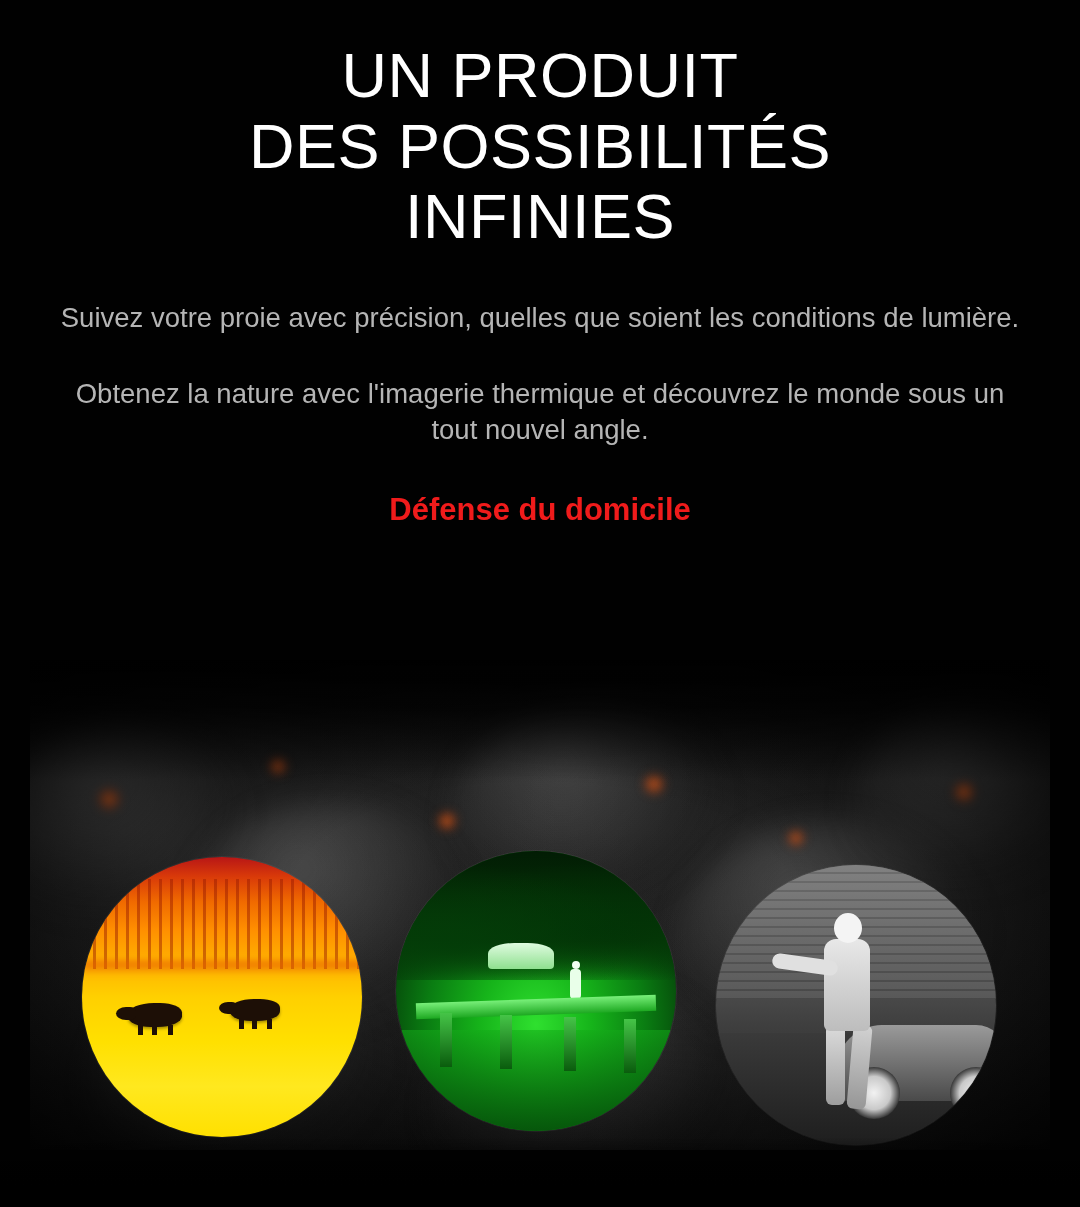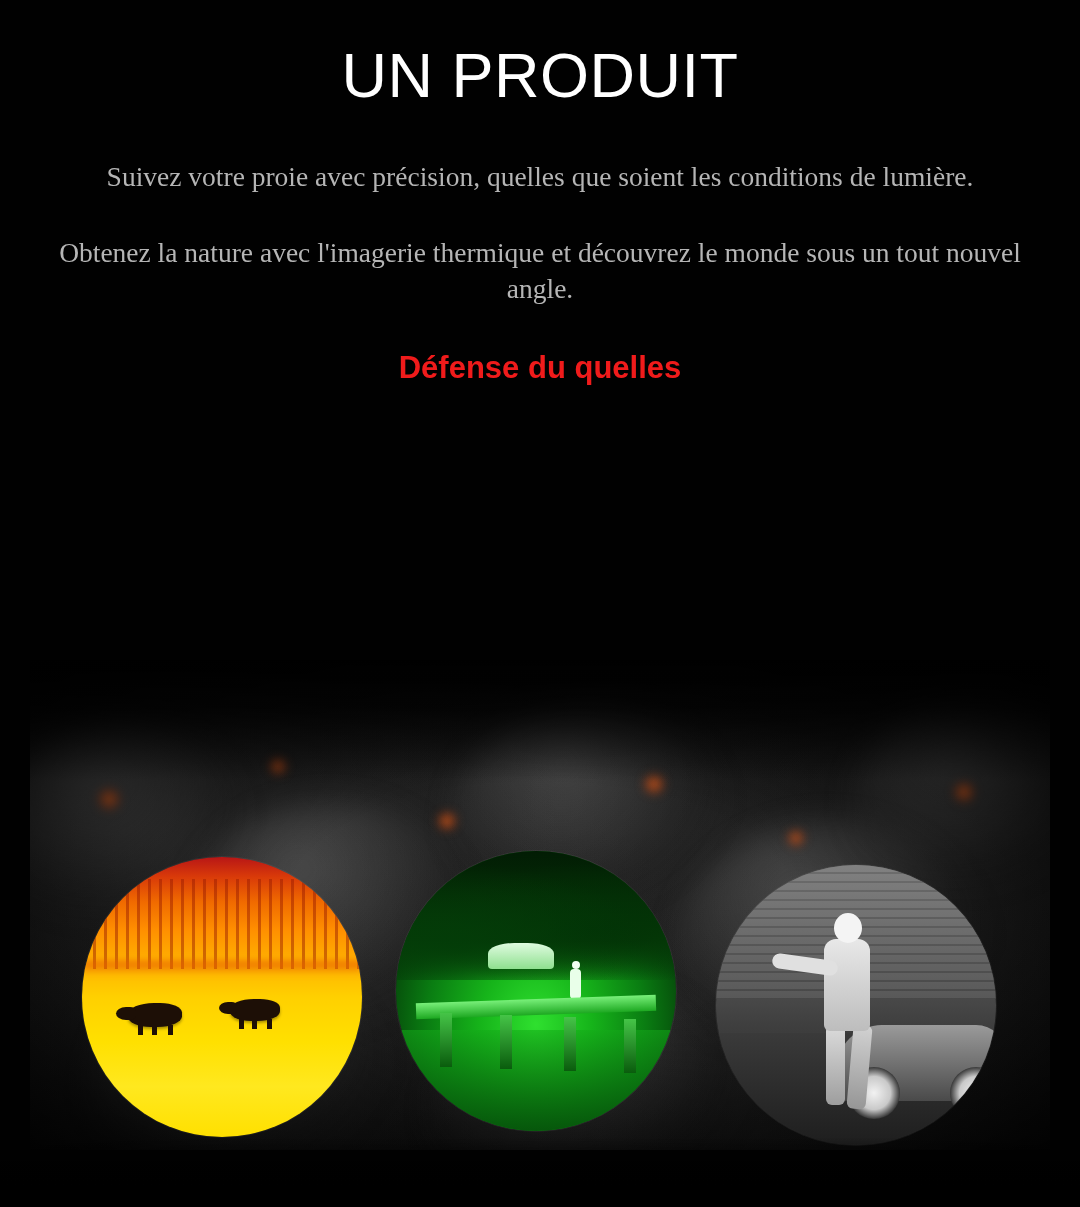--- a/index.html
+++ b/index.html
@@ -93,21 +93,20 @@
     margin: 0 0 6px 0;
     line-height: 1.25;
   }
   .section-body {
     color: #b5b5b5;
     font-size: 27.5px;
     font-weight: 400;
     line-height: 1.32;
     margin: 12px auto;
     width: 980px;
-    font-family: Liberation Serif, serif;
   }
   .s1 { margin-top: 48px; }
   .s2 { margin-top: 40px; }
   .s3 { margin-top: 42px; }
 
   
   .circles {
     position: absolute;
     left: 0;
     top: 845px;
@@ -296,32 +295,34 @@
     <div class="bg-ember" style="left:860px; top:340px; width:20px; height:20px;"></div>
 
     <div class="bg-topfade"></div>
     <div class="bg-vignette"></div>
   </div>
 
   <div class="content">
 
     <h1 class="headline">
       <span class="l1">UN PRODUIT</span>
+      <span class="l2">DES POSSIBILITÉS</span>
+      <span class="l3">INFINIES</span>
     </h1>
 
     <div class="section s1">
       <p class="section-body">Suivez votre proie avec précision, quelles que soient les conditions de lumière.</p>
     </div>
 
     <div class="section s2">
       <p class="section-body">Obtenez la nature avec l'imagerie thermique et découvrez le monde sous un tout nouvel angle.</p>
     </div>
 
     <div class="section s3">
-      <h2 class="section-title">Défense du quelles</h2>
+      <h2 class="section-title">Défense du domicile</h2>
     </div>
 
   </div>
 
   <div class="circles">
 
     <div class="circle c1">
       <div class="thermal-hot"></div>
       <div class="hot-trees"></div>
       <div class="hot-horizon"></div>

